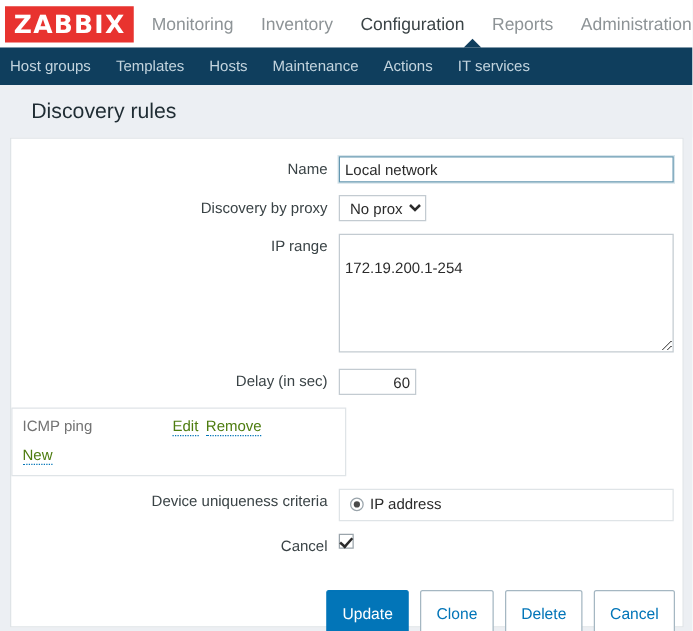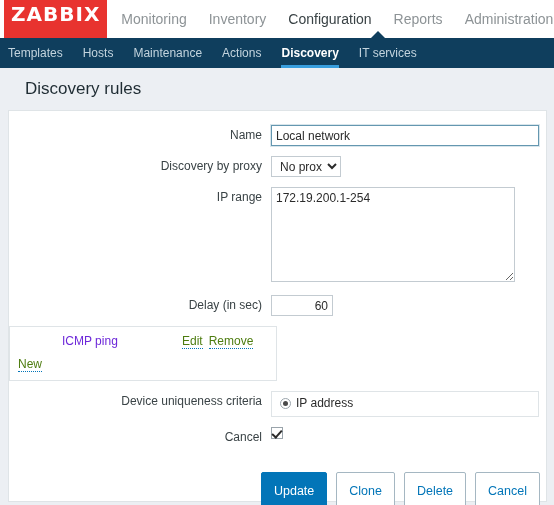--- a/index.html
+++ b/index.html
@@ -15,20 +15,21 @@
     font-size: 12px;
     color: #2b2b2b;
     overflow: hidden;
   }
 
   
   .top-header {
     height: 38px;
     background: #ffffff;
     display: flex;
+    align-items: center;
     position: relative;
   }
   .logo {
     background: #e8332f;
     color: #ffffff;
     font-family: "DejaVu Sans", sans-serif;
     font-weight: bold;
     font-size: 20px;
     letter-spacing: 1px;
     line-height: 1;
@@ -150,24 +151,24 @@
     width: 268px;
   }
   input.num-input {
     width: 62px;
     text-align: right;
   }
   textarea.ip-range {
     font-family: "Liberation Sans", sans-serif;
     font-size: 12px;
     color: #2b2b2b;
-    width: 244px;
+    width: 268px;
     height: 95px;
     border: 1px solid #c3cbd1;
-    padding: 3px 4px;
+    padding: 19px 4px;
     outline: none;
     resize: both;
     overflow: auto;
   }
   select.proxy-select {
     font-family: "Liberation Sans", sans-serif;
     font-size: 12px;
     color: #2b2b2b;
     height: 21px;
     border: 1px solid #c3cbd1;
@@ -185,22 +186,21 @@
     background: #fff;
   }
   .checks-row {
     display: flex;
     align-items: baseline;
     margin-bottom: 8px;
   }
   .check-name {
     width: 120px;
     font-size: 12px;
-    color: #6d28d9;
-    margin-left: 44px;
+    color: #737373;
   }
   .link {
     color: #4d7c0f;
     font-size: 12px;
     text-decoration: none;
     border-bottom: 1px dotted #0275b8;
     cursor: pointer;
     margin-right: 6px;
   }
   .link.new { display: inline-block; }
@@ -288,25 +288,25 @@
     <div class="top-nav-item">Monitoring</div>
     <div class="top-nav-item">Inventory</div>
     <div class="top-nav-item active" id="cfg-item">Configuration</div>
     <div class="top-nav-item">Reports</div>
     <div class="top-nav-item">Administration</div>
   </div>
   <div class="nav-arrow" id="nav-arrow" style="left: 371.102px;"></div>
 </div>
 
 <div class="sub-nav">
+  <div class="sub-nav-item">Host groups</div>
   <div class="sub-nav-item">Templates</div>
   <div class="sub-nav-item">Hosts</div>
   <div class="sub-nav-item">Maintenance</div>
   <div class="sub-nav-item">Actions</div>
-  <div class="sub-nav-item active">Discovery</div>
   <div class="sub-nav-item">IT services</div>
 </div>
 
 <div class="page-title-bar">
   <h1 class="page-title">Discovery rules</h1>
 </div>
 
 <div class="form-panel">
 
   <div class="form-row">

